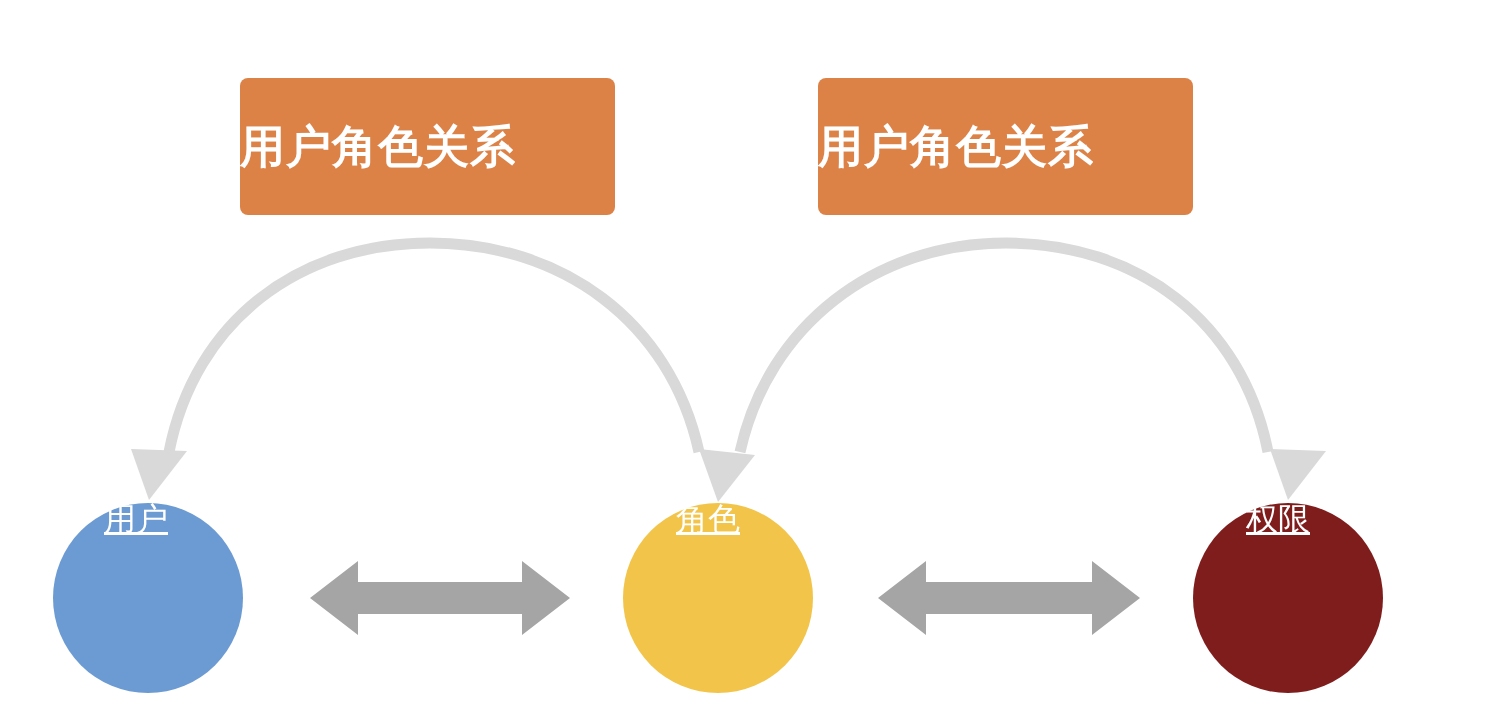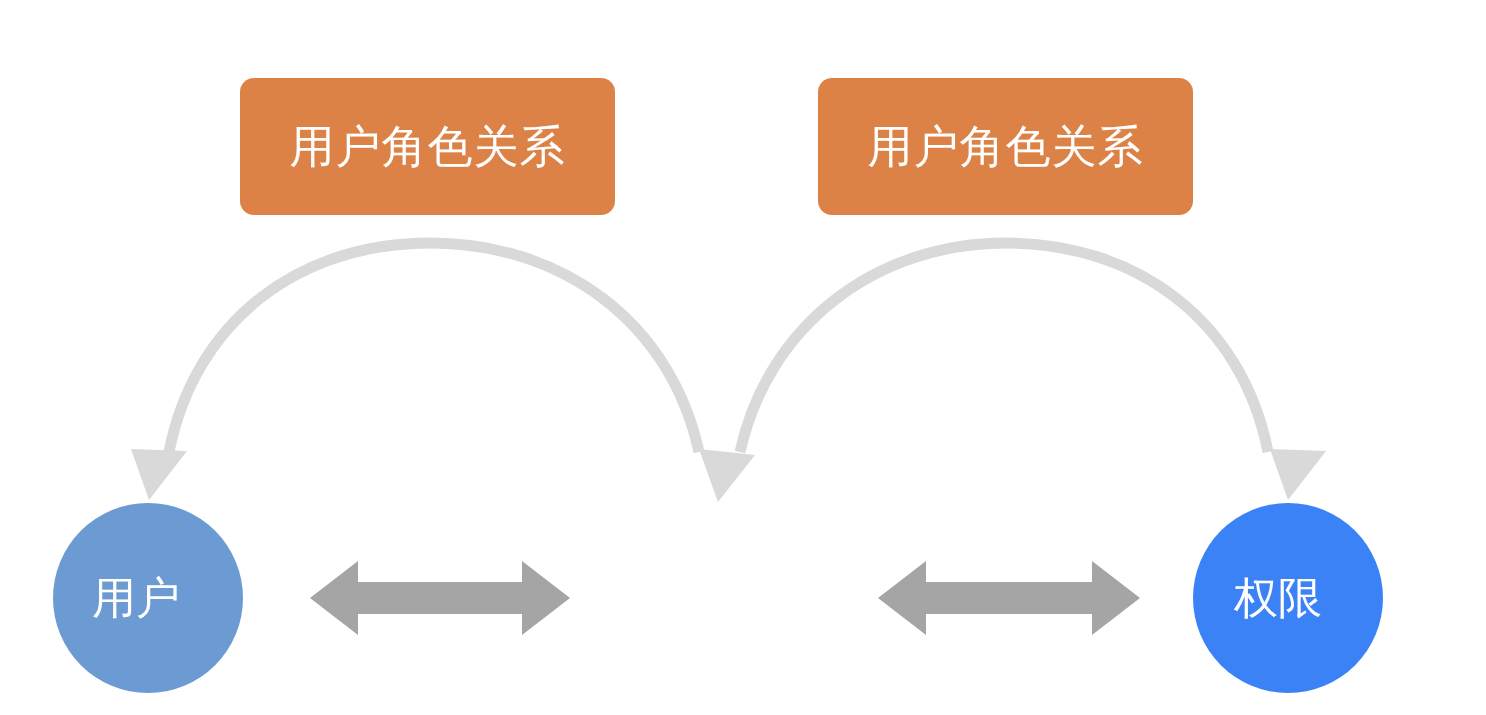--- a/index.html
+++ b/index.html
@@ -16,66 +16,67 @@
     width: 1486px;
     height: 715px;
     background: #ffffff;
     overflow: hidden;
   }
   
   .rel-box {
     position: absolute;
     display: flex;
     align-items: center;
-    justify-content: center;
-    border-radius: 14px;
+    border-radius: 8px;
     box-sizing: border-box;
     color: #ffffff;
     font-size: 45px;
     letter-spacing: 1px;
     line-height: 1;
     white-space: nowrap;
     z-index: 3;
+    font-weight: bold;
   }
   #rel-box-user-role {
     left: 240px;  top: 78px;  width: 375px; height: 137px;
     background: #dd8246;
   }
   #rel-box-role-perm {
     left: 818px;  top: 78px;  width: 375px; height: 137px;
     background: #dd8246;
   }
   
   .entity {
     position: absolute;
     width: 190px;
     height: 190px;
     border-radius: 50%;
     display: flex;
-    align-items: center;
+    align-items: flex-start;
     justify-content: center;
     color: #ffffff;
-    font-size: 44px;
+    font-size: 32px;
     line-height: 1;
     white-space: nowrap;
     z-index: 3;
+    text-decoration: underline;
   }
   #entity-user {
     left: 53px;  top: 503px;
     background: #6b9bd2;
   }
   #entity-user .entity-label { transform: translateX(-12px); }
   #entity-role {
     left: 623px; top: 503px;
     background: #f2c44a;
   }
   #entity-role .entity-label { transform: translateX(-10px); }
   #entity-permission {
     left: 1193px; top: 503px;
-    background: #3b82f6;
+    background: #7f1d1d;
   }
   #entity-permission .entity-label { transform: translateX(-10px); }
 
   
   .svg-layer {
     position: absolute;
     left: 0; top: 0;
     width: 1486px;
     height: 715px;
   }
@@ -114,20 +115,23 @@
   </div>
 
   <div class="rel-box" id="rel-box-role-perm">
     <span>用户角色关系</span>
   </div>
 
   <div class="entity" id="entity-user">
     <span class="entity-label">用户</span>
   </div>
 
+  <div class="entity" id="entity-role">
+    <span class="entity-label">角色</span>
+  </div>
 
   <div class="entity" id="entity-permission">
     <span class="entity-label">权限</span>
   </div>
 
   <svg class="svg-layer" id="biarrow-layer" viewBox="0 0 1486 715">
 
     <g>
       <polygon points="310,598 358,561 358,582 522,582 522,561 570,598 522,635 522,614 358,614 358,635" fill="#a5a5a5"></polygon>
     </g>

